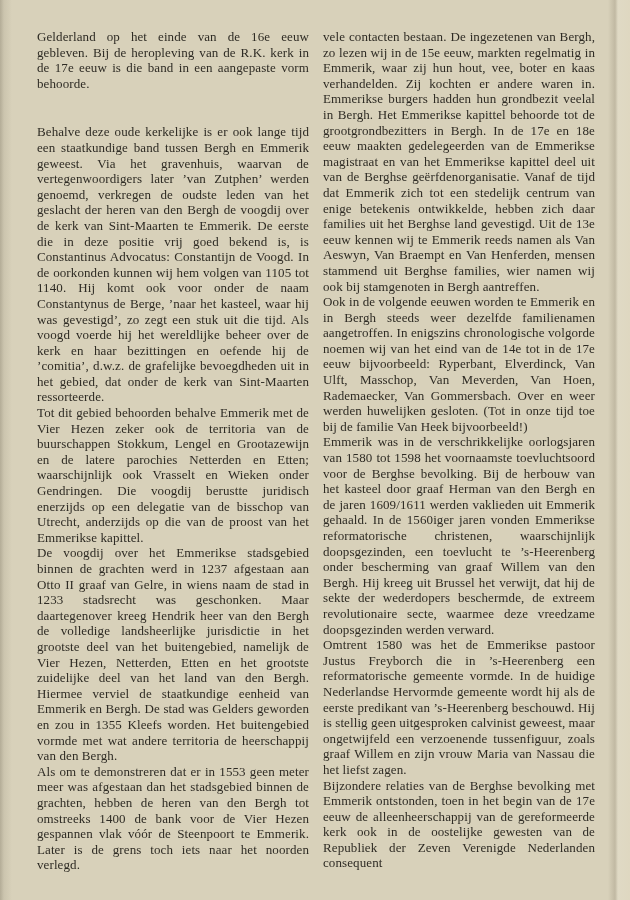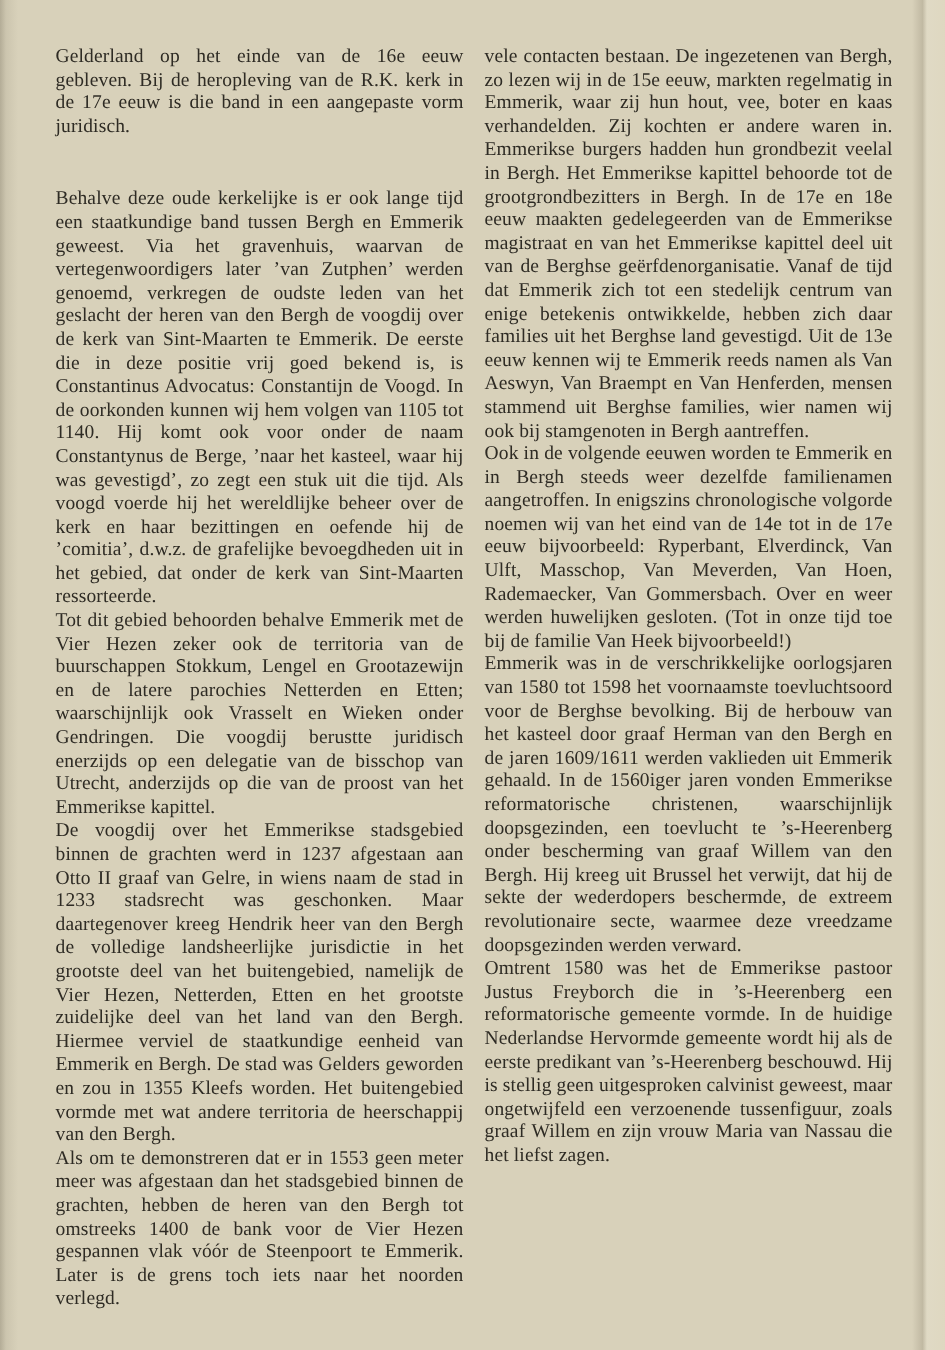--- a/index.html
+++ b/index.html
@@ -65,31 +65,32 @@
   }
 </style>
 </head>
 <body>
 
 <div class="scan">
   <div class="page">
     <div class="columns">
 
       <div class="col">
-        <p>Gelderland op het einde van de 16e eeuw gebleven. Bij de heropleving van de R.K. kerk in de 17e eeuw is die band in een aangepaste vorm juridisch.</p>
+        <p>Gelderland op het einde van de 16e eeuw gebleven. Bij de heropleving van de R.K. kerk in de 17e eeuw is die band in een aangepaste vorm behoorde.</p>
         <p class="gap">Behalve deze oude kerkelijke is er ook lange tijd een staatkundige band tussen Bergh en Emmerik geweest. Via het gravenhuis, waarvan de vertegenwoordigers later ’van Zutphen’ werden genoemd, verkregen de oudste leden van het geslacht der heren van den Bergh de voogdij over de kerk van Sint-Maarten te Emmerik. De eerste die in deze positie vrij goed bekend is, is Constantinus Advocatus: Constantijn de Voogd. In de oorkonden kunnen wij hem volgen van 1105 tot 1140. Hij komt ook voor onder de naam Constantynus de Berge, ’naar het kasteel, waar hij was gevestigd’, zo zegt een stuk uit die tijd. Als voogd voerde hij het wereldlijke beheer over de kerk en haar bezittingen en oefende hij de ’comitia’, d.w.z. de grafelijke bevoegdheden uit in het gebied, dat onder de kerk van Sint-Maarten ressorteerde.</p>
         <p>Tot dit gebied behoorden behalve Emmerik met de Vier Hezen zeker ook de territoria van de buurschappen Stokkum, Lengel en Grootazewijn en de latere parochies Netterden en Etten; waarschijnlijk ook Vrasselt en Wieken onder Gendringen. Die voogdij berustte juridisch enerzijds op een delegatie van de bisschop van Utrecht, anderzijds op die van de proost van het Emmerikse kapittel.</p>
         <p>De voogdij over het Emmerikse stadsgebied binnen de grachten werd in 1237 afgestaan aan Otto II graaf van Gelre, in wiens naam de stad in 1233 stadsrecht was geschonken. Maar daartegenover kreeg Hendrik heer van den Bergh de volledige landsheerlijke jurisdictie in het grootste deel van het buitengebied, namelijk de Vier Hezen, Netterden, Etten en het grootste zuidelijke deel van het land van den Bergh. Hiermee verviel de staatkundige eenheid van Emmerik en Bergh. De stad was Gelders geworden en zou in 1355 Kleefs worden. Het buitengebied vormde met wat andere territoria de heerschappij van den Bergh.</p>
         <p>Als om te demonstreren dat er in 1553 geen meter meer was afgestaan dan het stadsgebied binnen de grachten, hebben de heren van den Bergh tot omstreeks 1400 de bank voor de Vier Hezen gespannen vlak vóór de Steenpoort te Emmerik. Later is de grens toch iets naar het noorden verlegd.</p>
         <p class="gap">Er wasa dus een staatkundige scheiding gekomen tussen Emmerik en Bergh.’ In het dagelijks verkeer echter maakte dit niet veel uit, tenzij soms in dagen van oorlog. Maar over en weer waren en bleven er</p>
 
       </div>
 
       <div class="col">
         <p>vele contacten bestaan. De ingezetenen van Bergh, zo lezen wij in de 15e eeuw, markten regelmatig in Emmerik, waar zij hun hout, vee, boter en kaas verhandelden. Zij kochten er andere waren in. Emmerikse burgers hadden hun grondbezit veelal in Bergh. Het Emmerikse kapittel behoorde tot de grootgrondbezitters in Bergh. In de 17e en 18e eeuw maakten gedelegeerden van de Emmerikse magistraat en van het Emmerikse kapittel deel uit van de Berghse geërfdenorganisatie. Vanaf de tijd dat Emmerik zich tot een stedelijk centrum van enige betekenis ontwikkelde, hebben zich daar families uit het Berghse land gevestigd. Uit de 13e eeuw kennen wij te Emmerik reeds namen als Van Aeswyn, Van Braempt en Van Henferden, mensen stammend uit Berghse families, wier namen wij ook bij stamgenoten in Bergh aantreffen.</p>
         <p>Ook in de volgende eeuwen worden te Emmerik en in Bergh steeds weer dezelfde familienamen aangetroffen. In enigszins chronologische volgorde noemen wij van het eind van de 14e tot in de 17e eeuw bijvoorbeeld: Ryperbant, Elverdinck, Van Ulft, Masschop, Van Meverden, Van Hoen, Rademaecker, Van Gommersbach. Over en weer werden huwelijken gesloten. (Tot in onze tijd toe bij de familie Van Heek bijvoorbeeld!)</p>
         <p>Emmerik was in de verschrikkelijke oorlogsjaren van 1580 tot 1598 het voornaamste toevluchtsoord voor de Berghse bevolking. Bij de herbouw van het kasteel door graaf Herman van den Bergh en de jaren 1609/1611 werden vaklieden uit Emmerik gehaald. In de 1560iger jaren vonden Emmerikse reformatorische christenen, waarschijnlijk doopsgezinden, een toevlucht te ’s-Heerenberg onder bescherming van graaf Willem van den Bergh. Hij kreeg uit Brussel het verwijt, dat hij de sekte der wederdopers beschermde, de extreem revolutionaire secte, waarmee deze vreedzame doopsgezinden werden verward.</p>
         <p>Omtrent 1580 was het de Emmerikse pastoor Justus Freyborch die in ’s-Heerenberg een reformatorische gemeente vormde. In de huidige Nederlandse Hervormde gemeente wordt hij als de eerste predikant van ’s-Heerenberg beschouwd. Hij is stellig geen uitgesproken calvinist geweest, maar ongetwijfeld een verzoenende tussenfiguur, zoals graaf Willem en zijn vrouw Maria van Nassau die het liefst zagen.</p>
+        <p>Bijzondere relaties van de Berghse bevolking met Emmerik ontstonden, toen in het begin van de 17e eeuw de alleenheerschappij van de gereformeerde kerk ook in de oostelijke gewesten van de Republiek der Zeven Verenigde Nederlanden consequent</p>
       </div>
 
     </div>
   </div>
 </div>
 
 </body></html>

